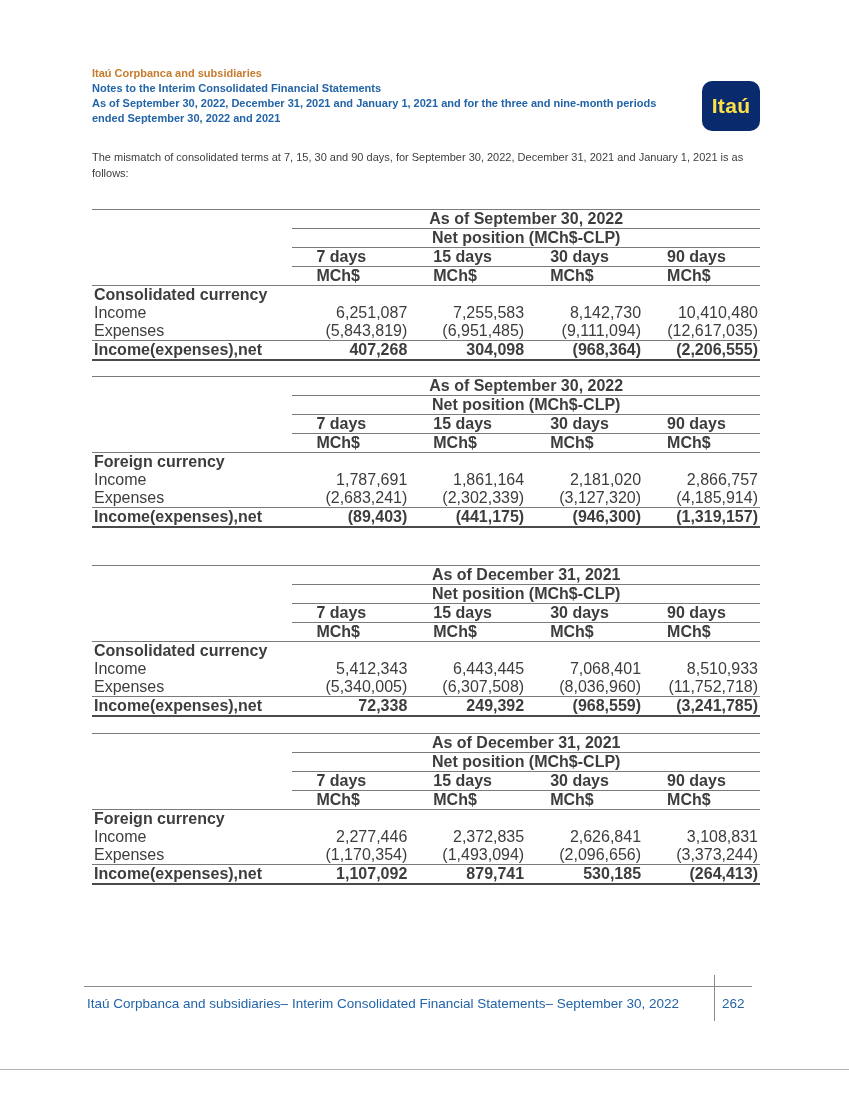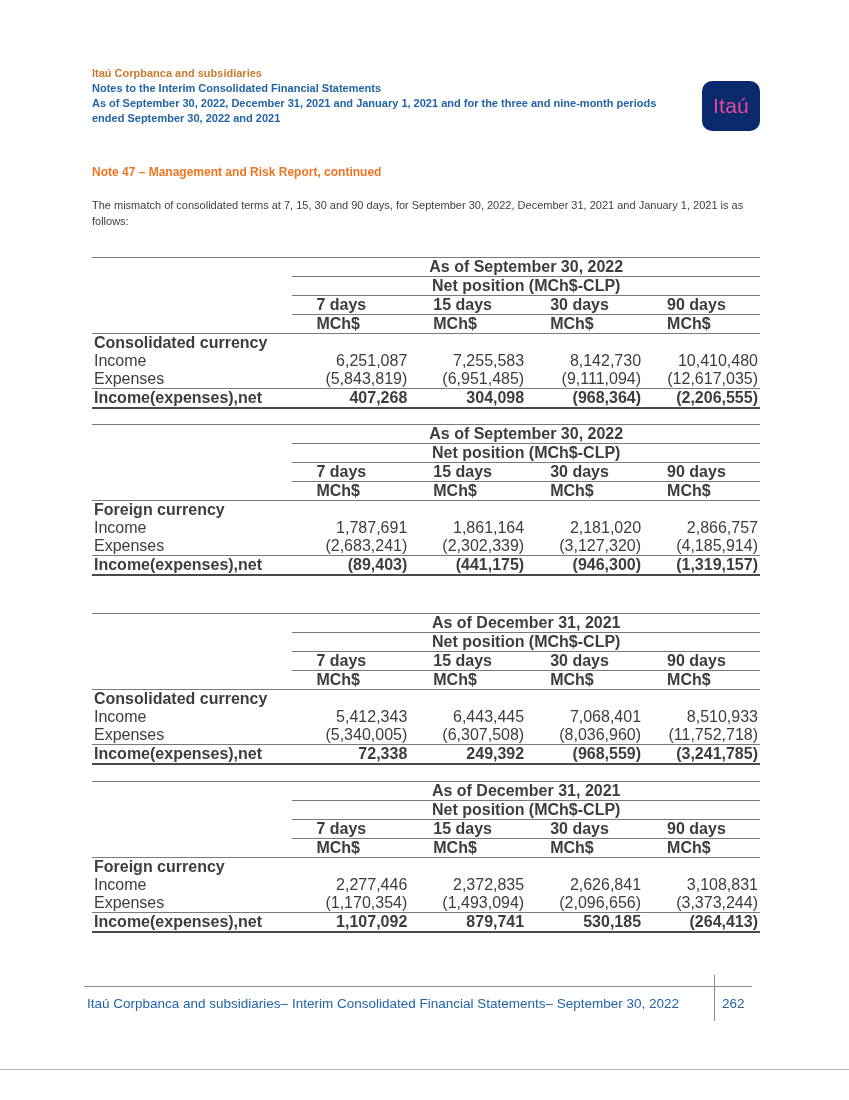--- a/index.html
+++ b/index.html
@@ -8,21 +8,21 @@
 
   .content { padding:66px 89px 0 92px; }
 
   
   .doc-header { display:flex; justify-content:space-between; align-items:flex-start; }
   .doc-header .lines { width:582px; font-size:11px; font-weight:bold; line-height:1.35; }
   .company-line { color:#C77B2B; }
   .hdr-blue { color:#2264A8; }
   .logo { width:58px; height:50px; background:#0A2A6E; border-radius:10px;
           display:flex; align-items:center; justify-content:center; margin-top:15px; }
-  .logo span { color:#ec4899; font-size:21px; font-weight:normal; letter-spacing:0.3px; }
+  .logo span { color:#fde047; font-size:21px; font-weight:bold; letter-spacing:0.3px; }
 
   .note-title { margin-top:34px; color:#EE7623; font-size:12px; font-weight:bold; }
   .section-title { margin-top:23px; font-size:12px; font-weight:bold; color:#333333; }
   .intro { margin-top:19px; font-size:11px; line-height:1.45; color:#3d3d3d; }
 
   
   .fin-table { width:100%; border-collapse:collapse; table-layout:fixed;
                font-size:16px; color:#3d3d3d; border-top:1px solid #7a7a7a; }
   .fin-table td { height:14px; padding:0 2px; vertical-align:bottom; }
   .c-label { width:30%; } .c-val { width:17.5%; }
@@ -52,21 +52,20 @@
     <div class="lines">
       <div class="company-line">Itaú Corpbanca and subsidiaries</div>
       <div class="hdr-blue">Notes to the Interim Consolidated Financial Statements</div>
       <div class="hdr-blue">As of September 30, 2022, December 31, 2021 and January 1, 2021 and for the three and nine-month periods ended September 30, 2022 and 2021</div>
     </div>
     <div class="logo">
       <span>Itaú</span>
     </div>
   </div>
 
-  <div class="note-title">Note 47 – Management and Risk Report, continued</div>
   <p class="intro">The mismatch of consolidated terms at 7, 15, 30 and 90 days, for September 30, 2022, December 31, 2021 and January 1, 2021 is as follows:</p>
 
   <table class="fin-table t1">
     <colgroup>
         <col class="c-label">
         <col class="c-val">
         <col class="c-val">
         <col class="c-val">
         <col class="c-val">
       </colgroup>

